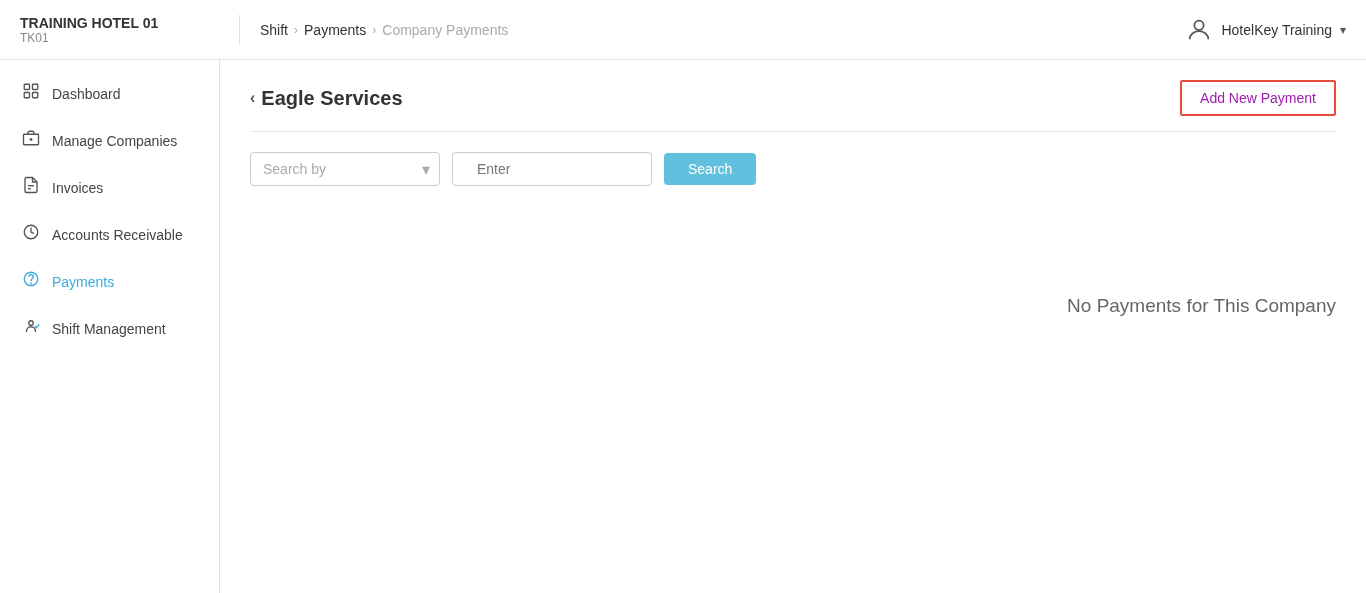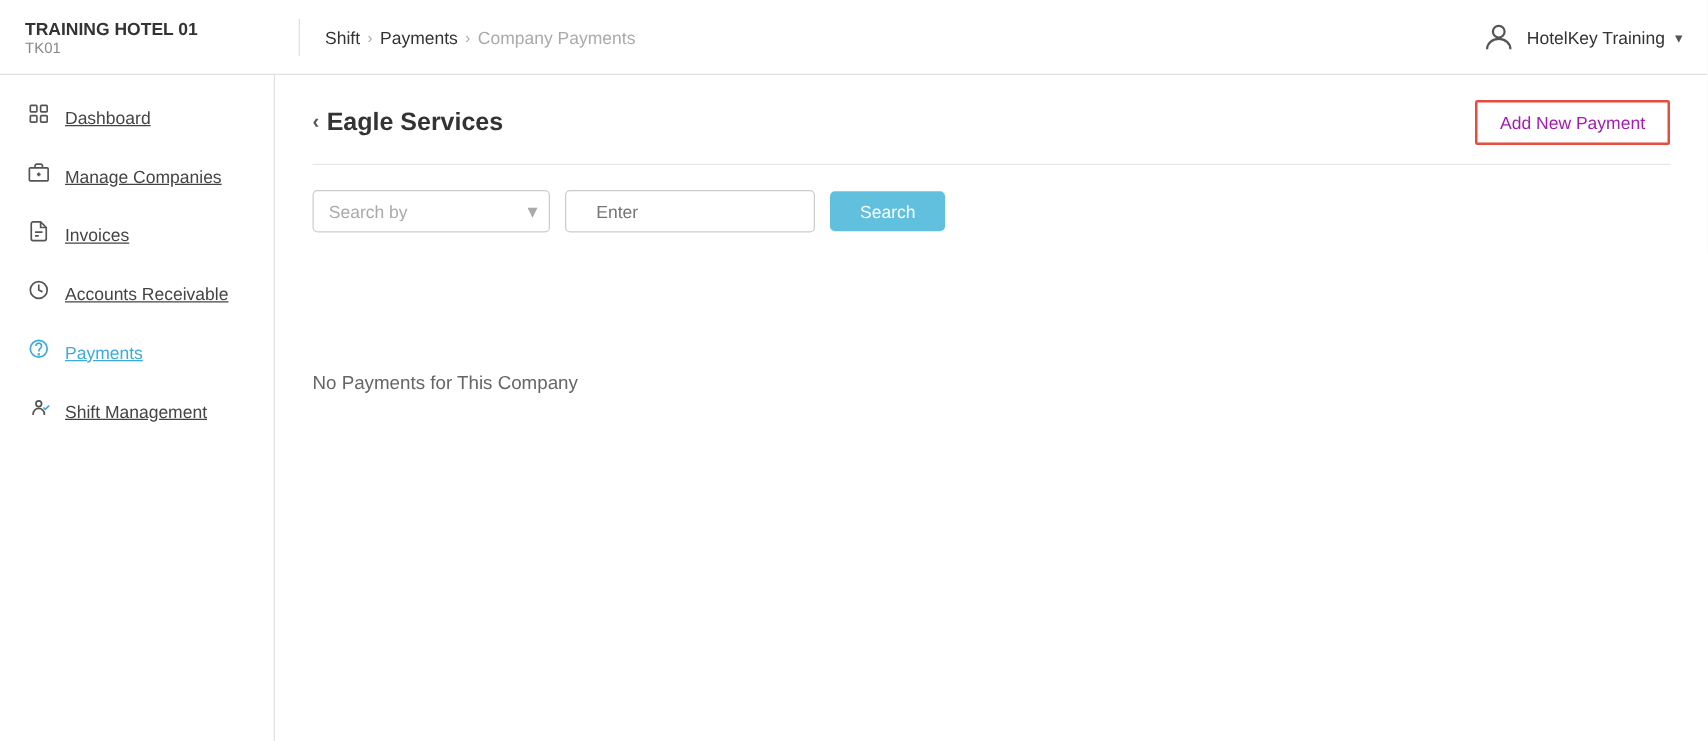--- a/index.html
+++ b/index.html
@@ -85,21 +85,20 @@
       padding: 10px 0;
     }
     .sidebar-item {
       display: flex;
       align-items: center;
       gap: 10px;
       padding: 12px 20px;
       font-size: 14px;
       color: #444;
       cursor: pointer;
-      text-decoration: underline;
     }
     .sidebar-item.active {
       color: #3aabdb;
     }
     .sidebar-icon {
       font-size: 18px;
       width: 22px;
       text-align: center;
     }
 
@@ -198,24 +197,24 @@
       color: #333;
       font-weight: 500;
     }
     .total-amount {
       font-weight: 700;
     }
 
     
     .empty-state {
       display: flex;
-      justify-content: flex-start;
+      justify-content: flex-end;
       align-items: center;
       height: 200px;
-      font-size: 15px;
+      font-size: 19px;
       color: #666;
     }
   </style>
 </head>
 <body>
 
 <div class="top-header">
   <div class="hotel-info">
     <div class="hotel-name">TRAINING HOTEL 01</div>
     <div class="hotel-code">TK01</div>

